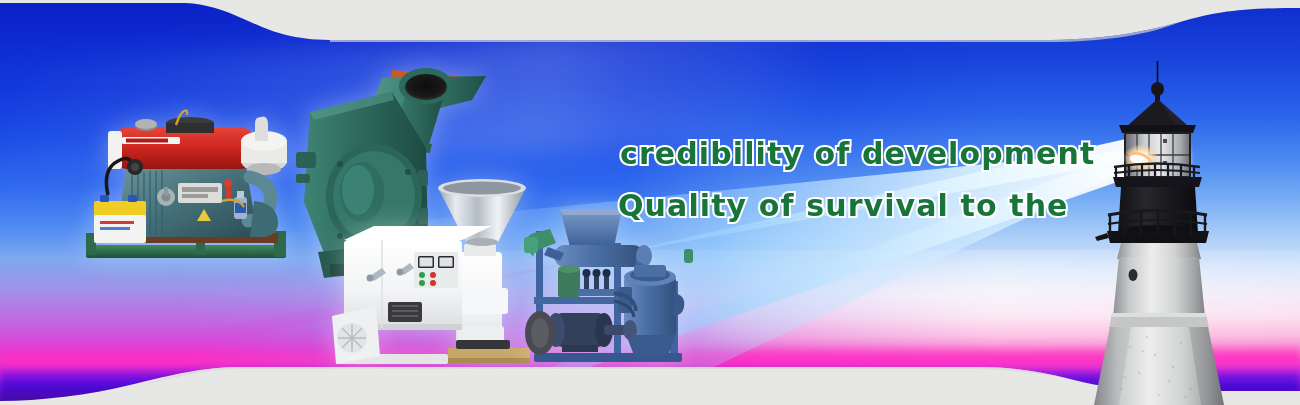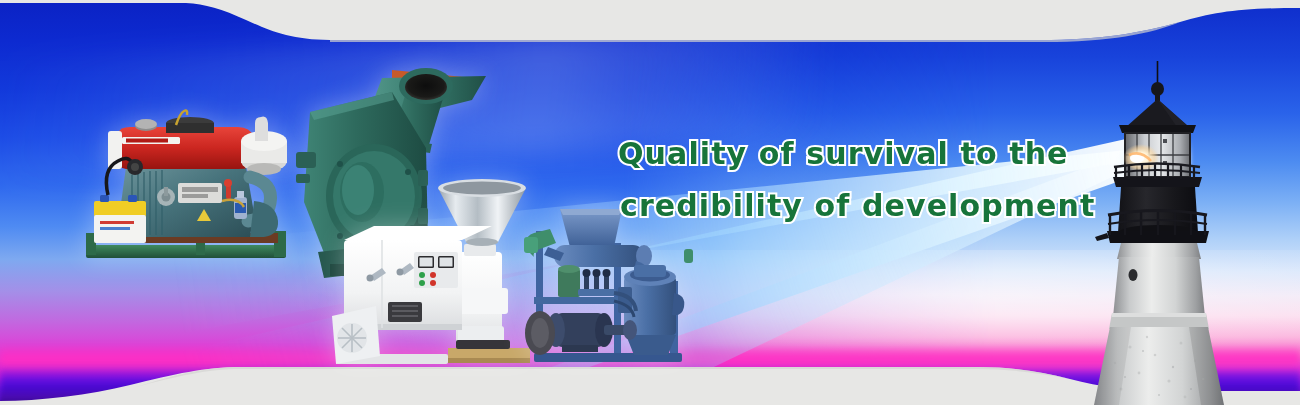--- a/index.html
+++ b/index.html
@@ -183,22 +183,22 @@
   <div class="band-dark"></div>
 
   <div class="beam-wrap">
     <div class="beam beam-3"></div>
     <div class="beam beam-1"></div>
     <div class="beam beam-2"></div>
     <div class="beam-core"></div>
   </div>
 
   <div class="headline">
+    <div class="line l2">credibility of development</div>
     <div class="line l1">Quality of survival to the</div>
-    <div class="line l2">credibility of development</div>
   </div>
 
   <div class="machines">
 
     <svg class="mach engine glow-soft" viewBox="0 0 230 190">
       <defs>
         <linearGradient id="redT" x1="0" y1="0" x2="0" y2="1">
           <stop offset="0" stop-color="#e8443a"></stop>
             <stop offset=".5" stop-color="#cb2620"></stop>
             <stop offset="1" stop-color="#981410"></stop>

